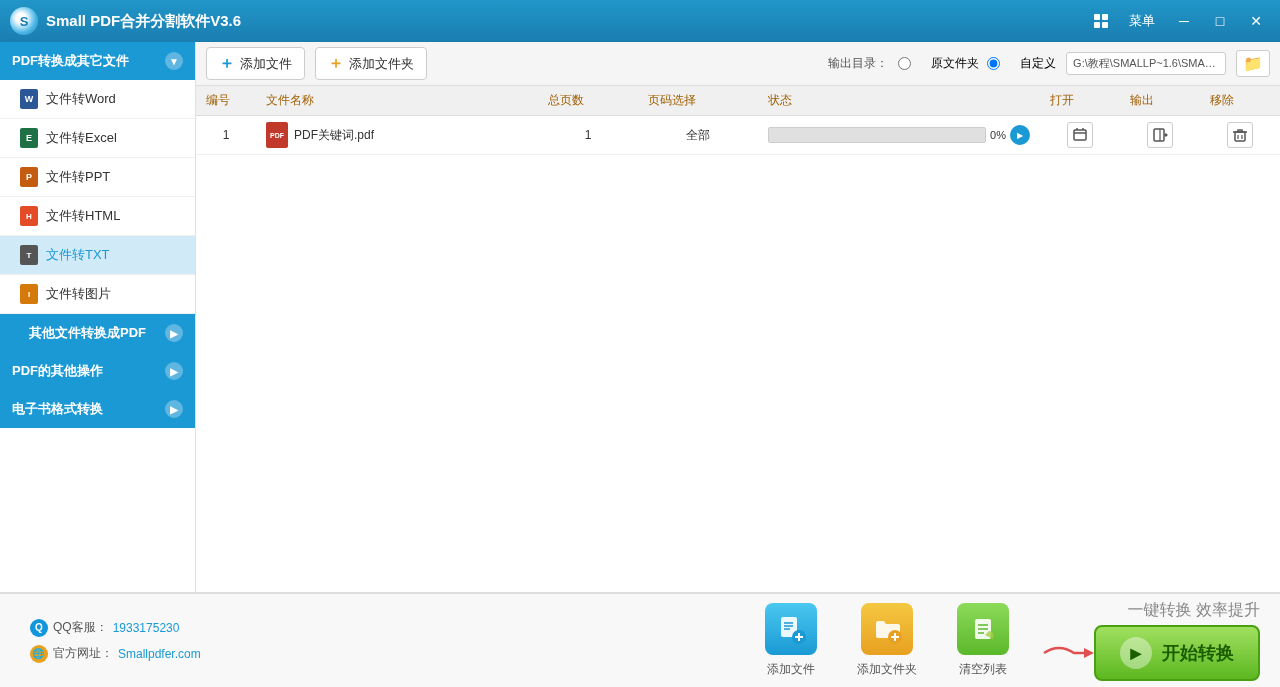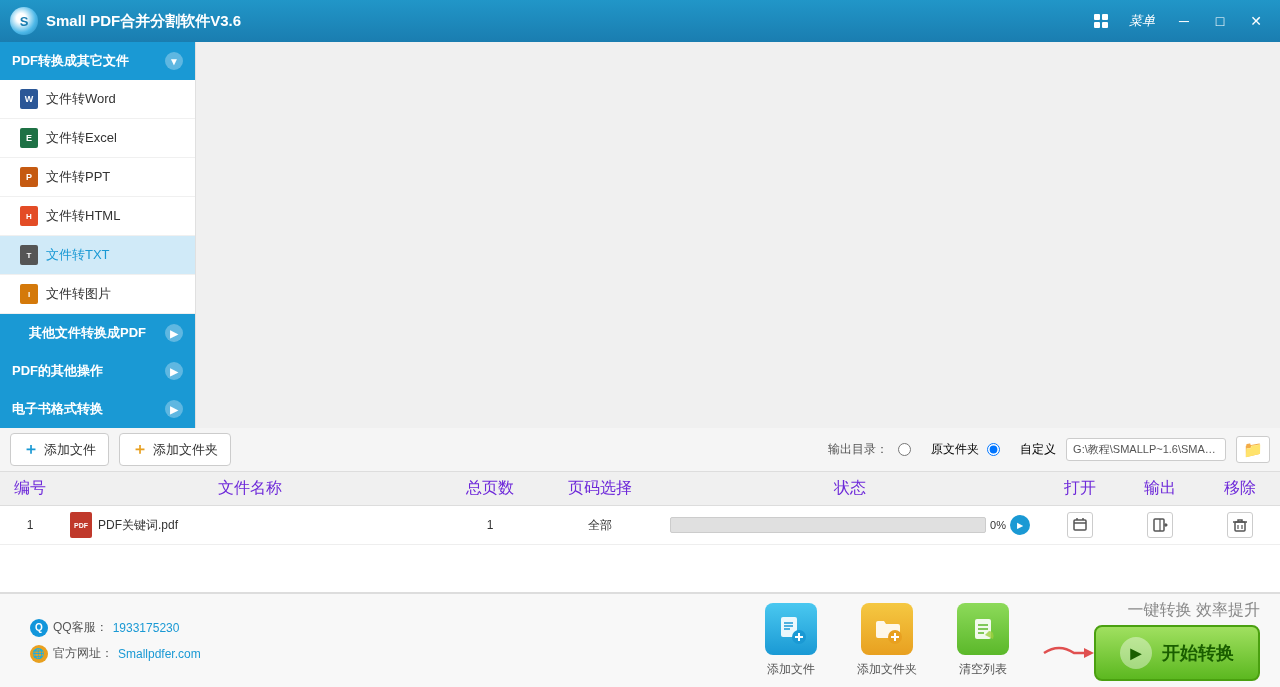--- a/index.html
+++ b/index.html
@@ -29,29 +29,28 @@
       width: 28px; height: 28px;
       display: flex; align-items: center; justify-content: center;
       font-size: 14px; cursor: pointer; color: white;
       border-radius: 3px;
     }
     .menu-btn {
       display: flex; align-items: center; gap: 21px;
       cursor: pointer; padding: 4px 10px;
       border-radius: 4px;
       margin-right: 5px;
-      font-style: italic;
     }
     .grid-icon {
       display: grid; grid-template-columns: 1fr 1fr; gap: 2px; width: 14px; height: 14px;
     }
     .grid-icon span { background: white; border-radius: 1px; }
 
     
-    .main-layout { display: flex; height: calc(687px - 42px - 95px); flex-direction: column; }
+    .main-layout { display: flex; height: calc(687px - 42px - 95px); }
 
     
     .sidebar { width: 196px; background: #fff; border-right: 1px solid #e0e0e0; flex-shrink: 0; overflow-y: auto; }
     .sidebar-section {
       display: flex; align-items: center;
       padding: 10px 12px;
       background: #1a99d4;
       color: white;
       font-size: 13px;
       font-weight: bold;
@@ -138,23 +137,23 @@
     .file-table { flex: 1; overflow-y: auto; }
     .table-header {
       display: grid;
       grid-template-columns: 60px 1fr 100px 120px 1fr 80px 80px 80px;
       background: #f0f0f0;
       border-bottom: 1px solid #ddd;
       padding: 6px 0;
     }
     .table-header-cell {
       padding: 0 10px;
-      font-size: 16px;
-      color: #6d28d9;
-      text-align: center;
+      font-size: 12px;
+      color: #a16207;
+      text-align: left;
     }
     .table-row {
       display: grid;
       grid-template-columns: 60px 1fr 100px 120px 1fr 80px 80px 80px;
       border-bottom: 1px solid #eee;
       align-items: center;
       padding: 6px 0;
     }
     .table-cell {
       padding: 0 10px;

